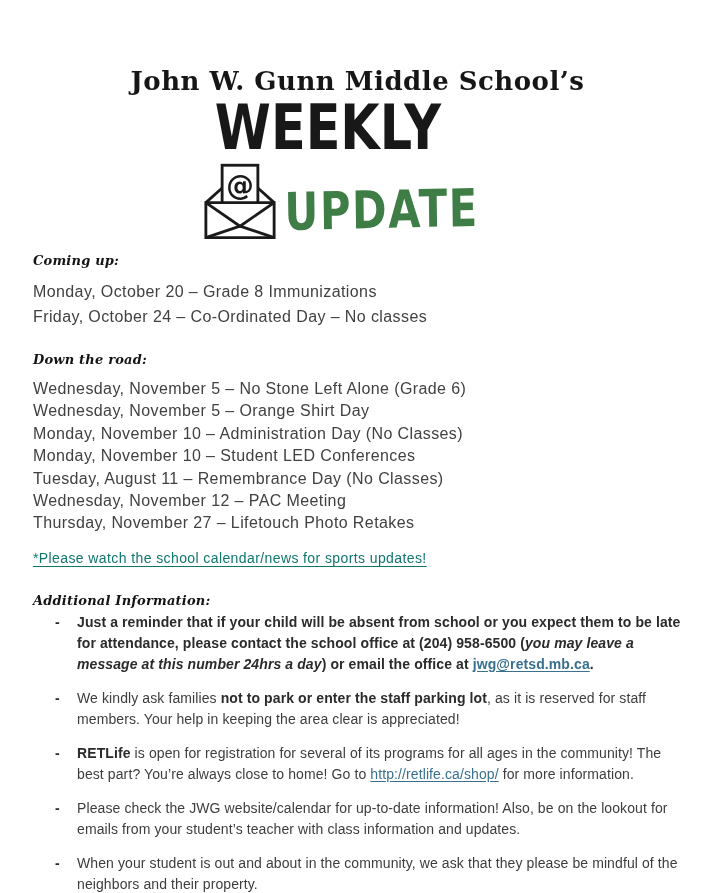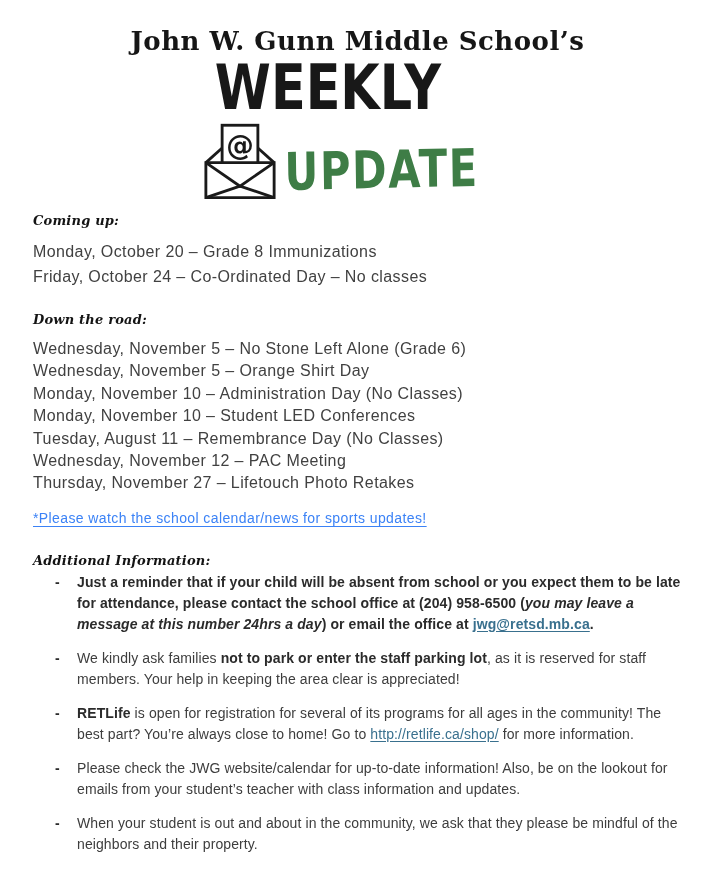--- a/index.html
+++ b/index.html
@@ -14,20 +14,21 @@
   }
   
   .header { text-align: center; padding-top: 26px; }
   .school-title {
     font-family: "DejaVu Serif", serif;
     font-weight: 700;
     font-size: 26px;
     line-height: 30px;
     color: #161616;
     letter-spacing: 0.5px;
+    margin-top: 40px;
   }
   .weekly-wrap { height: 62px; margin-top: 2px; }
   .weekly {
     display: inline-block;
     font-family: "DejaVu Sans", sans-serif;
     font-weight: 900;
     font-size: 62px;
     line-height: 60px;
     color: #181818;
     letter-spacing: 0px;
@@ -68,21 +69,21 @@
     font-size: 16px;
     letter-spacing: 0.4px;
     color: #414141;
   }
   .list-coming li { line-height: 25px; }
   .list-road li   { line-height: 22.4px; }
   .sports-note {
     margin-top: 15px;
     font-size: 14px;
     letter-spacing: 0.4px;
-    color: #3b82f6;
+    color: #0f766e;
     text-decoration: underline;
     text-underline-offset: 3px;
     width: fit-content;
   }
   
   .info-list { list-style: none; padding-left: 22px; }
   .info-list li { display: flex; margin-bottom: 13px; }
   .bullet-dash {
     font-weight: 700;
     width: 22px;

